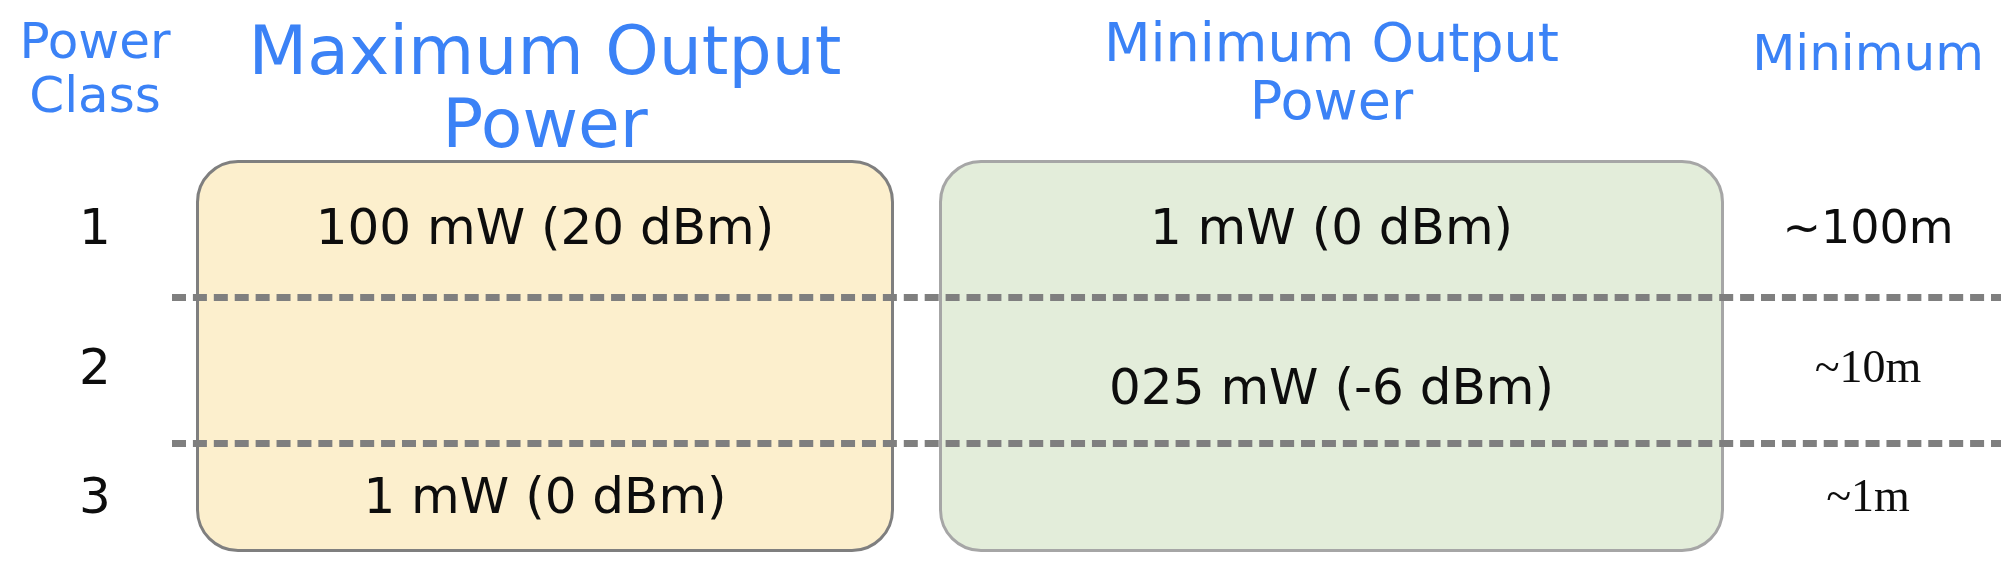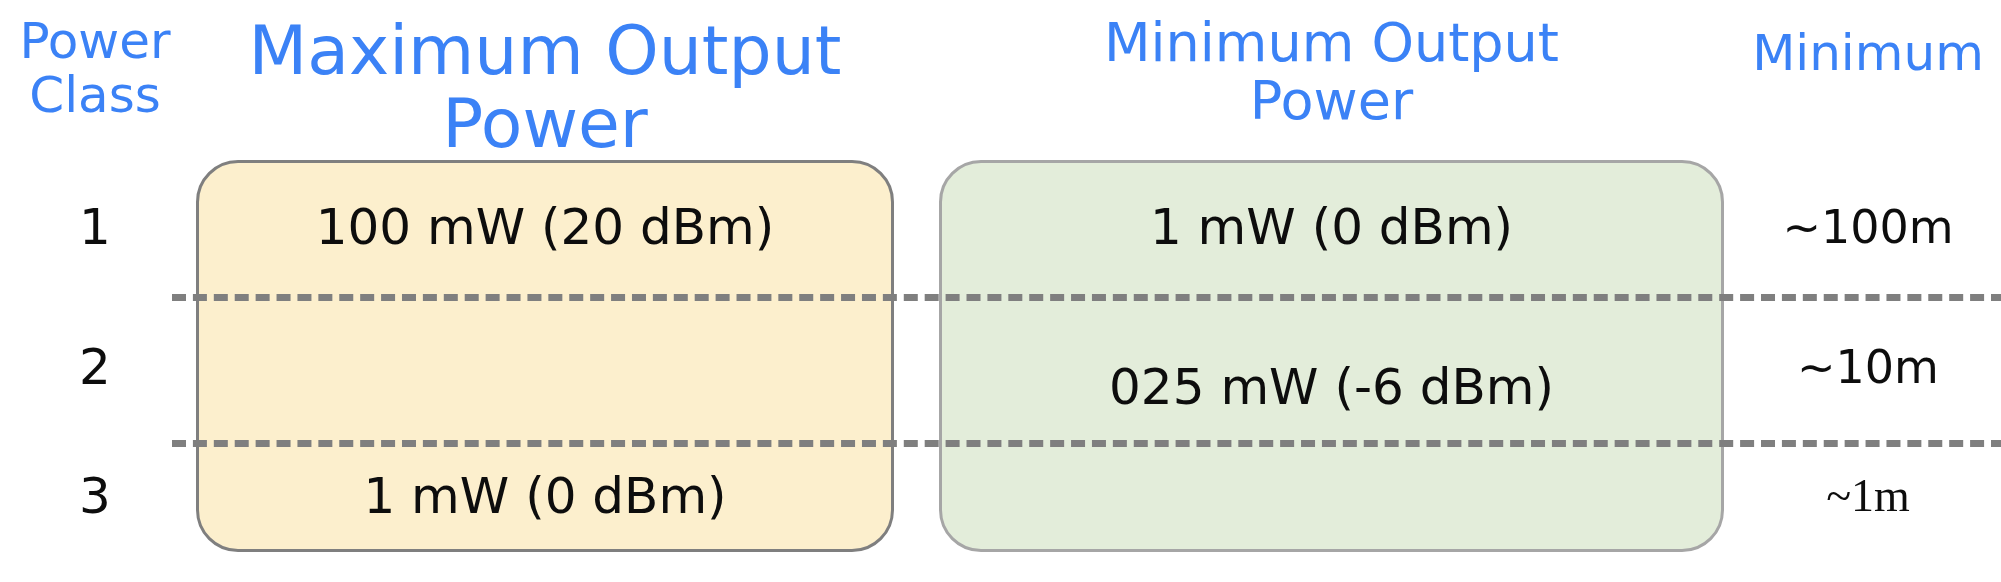--- a/index.html
+++ b/index.html
@@ -142,21 +142,21 @@
 
   <div class="cell cell-class r1" style="top: 202px;">1</div>
   <div class="cell cell-max r1" style="top: 202px;">100 mW (20 dBm)</div>
   <div class="cell cell-min r1m" style="top: 202px;">1 mW (0 dBm)</div>
   <div class="cell cell-dist d1" style="top: 204px;">~100m</div>
 
   <div class="row-divider" id="divider-1"></div>
 
   <div class="cell cell-class r2" style="top: 342px;">2</div>
   <div class="cell cell-min r2m" style="top: 342px;">025 mW (-6 dBm)</div>
-  <div class="cell cell-dist d2" style="top: 344px;">~10m</div>
+  <div class="cell cell-dist d2" style="top: 344px; font-family: Liberation Serif, serif;">~10m</div>
 
   <div class="row-divider" id="divider-2"></div>
 
   <div class="cell cell-class r3" style="top: 471px;">3</div>
   <div class="cell cell-max r3" style="top: 471px;">1 mW (0 dBm)</div>
   <div class="cell cell-dist d3" style="top: 473px; font-family: Liberation Serif, serif;">~1m</div>
 
 </div>
 
 </body></html>

